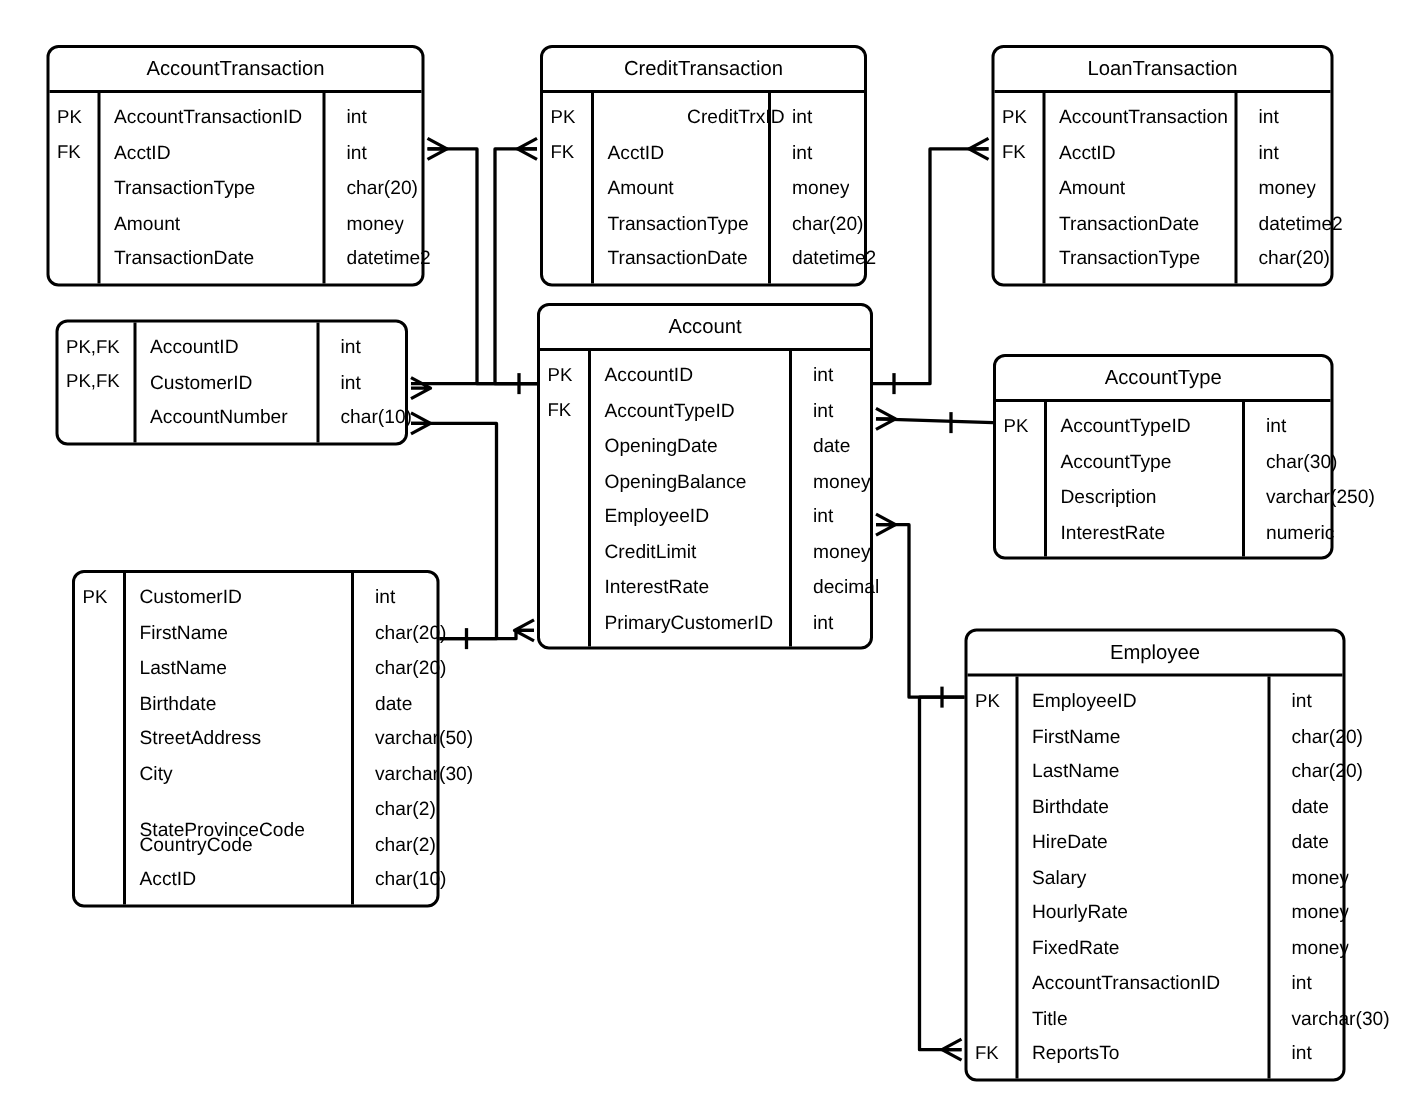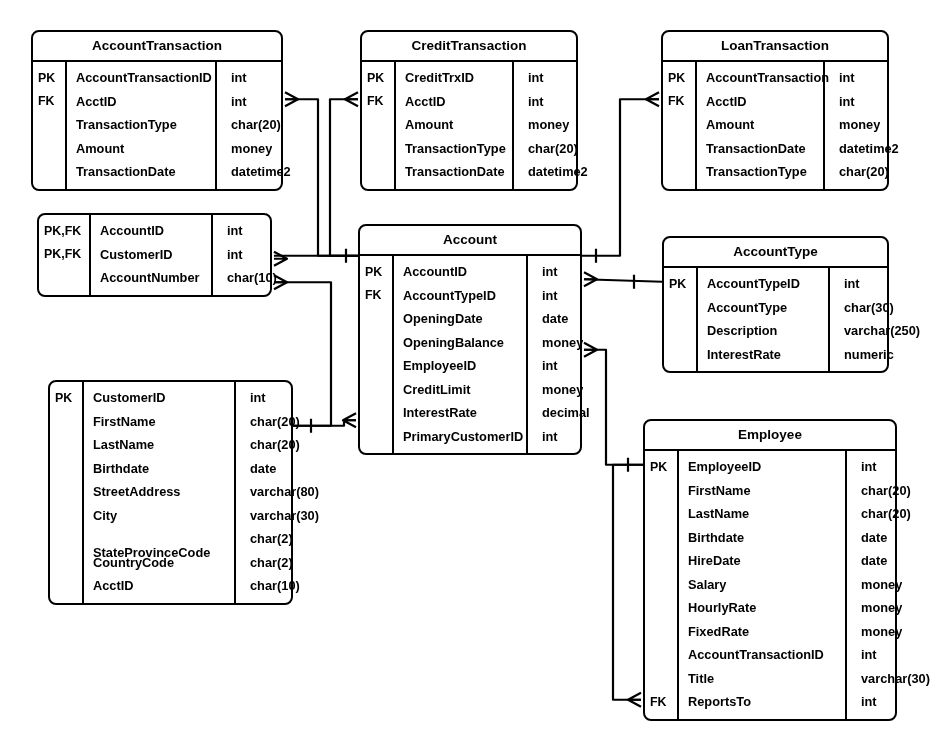--- a/index.html
+++ b/index.html
@@ -1,19 +1,19 @@
 <!DOCTYPE html>
 <html><head>
 <meta charset="utf-8">
 <title>ER Diagram</title>
 <style>
   html,body{margin:0;padding:0;background:#ffffff;}
   body{width:936px;height:739px;position:relative;overflow:hidden;
        font-family:"Liberation Sans","DejaVu Sans",sans-serif;color:#000;}
-  #canvas{position:absolute;left:0;top:0;width:936px;height:597px;font-weight:bold;}
+  #canvas{position:absolute;left:0;top:0;width:936px;height:597px;}
   
   .entity{position:absolute;box-sizing:border-box;background:#fff;
           border:2px solid #000;border-radius:8px;z-index:5;}
   .ent-title{height:28px;line-height:28px;text-align:center;font-size:13.5px;
              border-bottom:2px solid #000;white-space:nowrap;overflow:hidden;}
   .ent-body{position:relative;}
   .ent-row{display:flex;height:23.5px;align-items:center;font-size:12.8px;}
   .c-key{width:100%;text-align:left;padding-left:5px;white-space:nowrap;
          overflow:hidden;font-size:12.4px;}
   .c-name{padding-left:6px;white-space:nowrap;overflow:hidden;flex:1 1 auto;}
@@ -85,21 +85,21 @@
           </div>
         </div>
       </div>
       <div class="entity" style="left: 360px; top: 30px; width: 218px;">
         <div class="ent-title">CreditTransaction</div>
         <div class="ent-body" style="position: relative; padding-top: 4px; padding-bottom: 5px;">
           <div class="keycol" style="left: 0px; width: 32px;"></div>
           <div class="typecol" style="left: 0px; width: 150px;"></div>
           <div class="ent-row">
             <div class="c-key" style="flex: 0 0 32px;">PK</div>
-            <div class="c-name" style="flex: 0 0 118px;">CreditTrxID</div>
+            <div class="c-name" style="flex: 0 0 118px; text-align: right;">CreditTrxID</div>
             <div class="c-type">int</div>
           </div>
           <div class="ent-row">
             <div class="c-key" style="flex: 0 0 32px;">FK</div>
             <div class="c-name" style="flex: 0 0 118px;">AcctID</div>
             <div class="c-type">int</div>
           </div>
           <div class="ent-row">
             <div class="c-key" style="flex: 0 0 32px;"></div>
             <div class="c-name" style="flex: 0 0 118px;">Amount</div>
@@ -163,21 +163,21 @@
             <div class="c-name" style="flex: 0 0 122px;">CustomerID</div>
             <div class="c-type">int</div>
           </div>
           <div class="ent-row">
             <div class="c-key" style="flex: 0 0 50px;"></div>
             <div class="c-name" style="flex: 0 0 122px;">AccountNumber</div>
             <div class="c-type">char(10)</div>
           </div>
         </div>
       </div>
-      <div class="entity" style="left: 358px; top: 224px; width: 224px;">
+      <div class="entity" style="left: 358px; top: 202px; width: 224px;">
         <div class="ent-title">Account</div>
         <div class="ent-body" style="position: relative; padding-top: 4px; padding-bottom: 5px;">
           <div class="keycol" style="left: 0px; width: 32px;"></div>
           <div class="typecol" style="left: 0px; width: 166px;"></div>
           <div class="ent-row">
             <div class="c-key" style="flex: 0 0 32px;">PK</div>
             <div class="c-name" style="flex: 0 0 134px;">AccountID</div>
             <div class="c-type">int</div>
           </div>
           <div class="ent-row">
@@ -264,21 +264,21 @@
             <div class="c-type">char(20)</div>
           </div>
           <div class="ent-row">
             <div class="c-key" style="flex: 0 0 32px;"></div>
             <div class="c-name" style="flex: 0 0 152px;">Birthdate</div>
             <div class="c-type">date</div>
           </div>
           <div class="ent-row">
             <div class="c-key" style="flex: 0 0 32px;"></div>
             <div class="c-name" style="flex: 0 0 152px;">StreetAddress</div>
-            <div class="c-type">varchar(80)</div>
+            <div class="c-type">varchar(50)</div>
           </div>
           <div class="ent-row">
             <div class="c-key" style="flex: 0 0 32px;"></div>
             <div class="c-name" style="flex: 0 0 152px;">City</div>
             <div class="c-type">varchar(30)</div>
           </div>
           <div class="ent-row">
             <div class="c-key" style="flex: 0 0 32px;"></div>
             <div class="c-name" style="flex: 0 0 152px; margin-top: 28px;">StateProvinceCode</div>
             <div class="c-type">char(2)</div>

